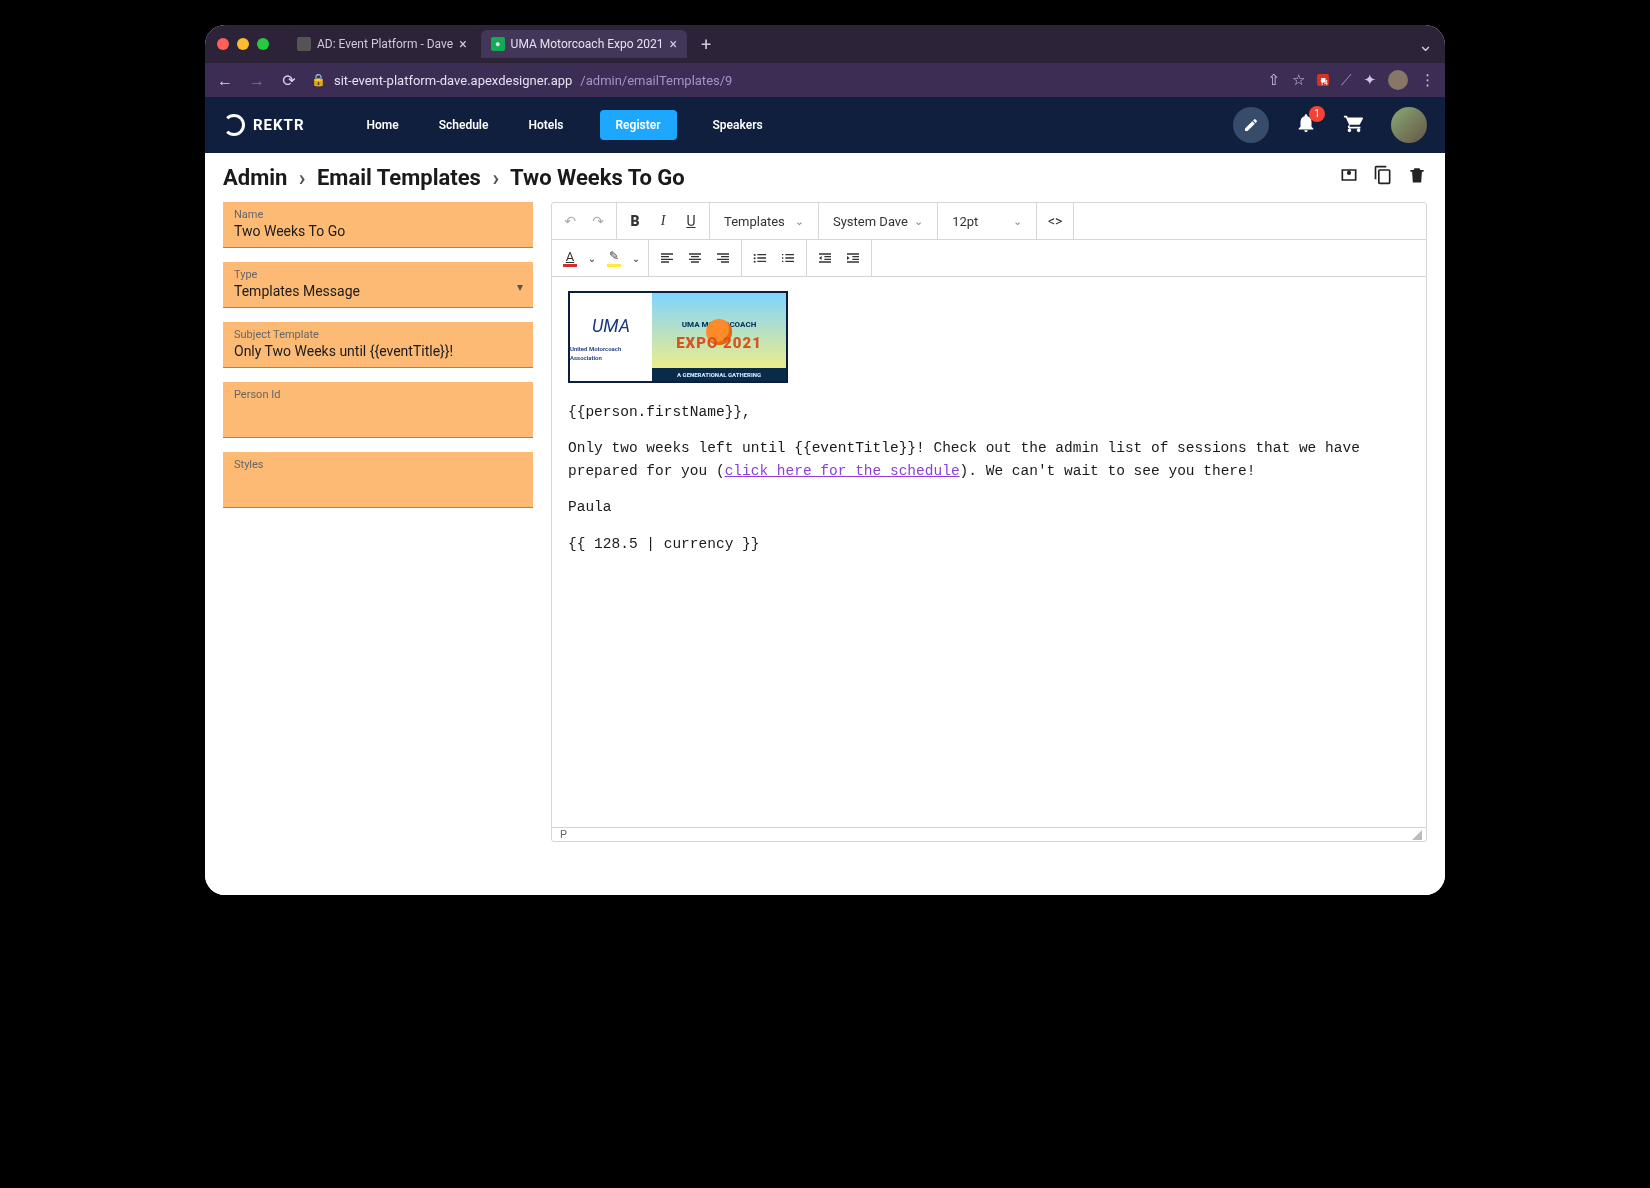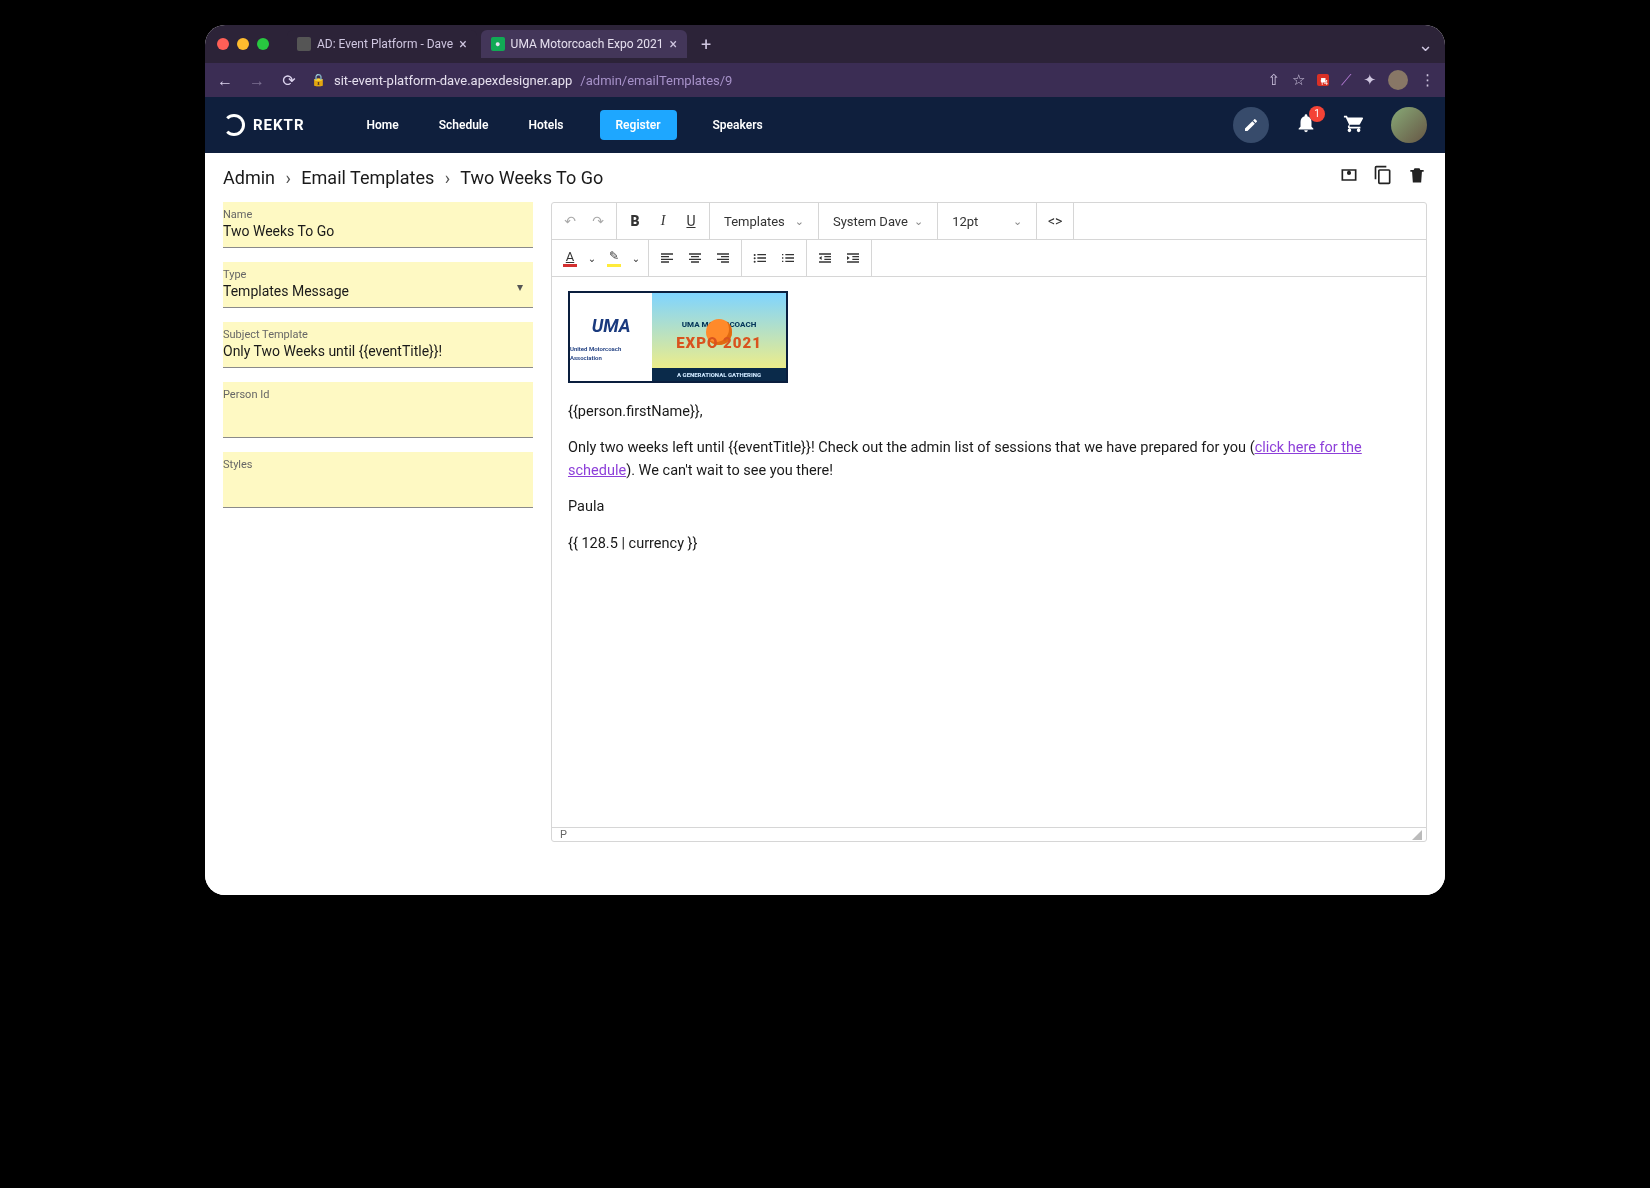--- a/index.html
+++ b/index.html
@@ -35,51 +35,51 @@
   .hdr-right{margin-left:auto; display:flex; align-items:center; gap:26px;}
   .icon-circle{width:36px;height:36px;border-radius:50%;background:#374b6b;display:flex;align-items:center;justify-content:center;color:#fff;}
   .bell{position:relative;color:#fff;font-size:20px;}
   .badge{position:absolute;top:-6px;right:-8px;background:#f44336;color:#fff;font-size:10px;width:16px;height:16px;border-radius:50%;display:flex;align-items:center;justify-content:center;}
   .cart{color:#fff;font-size:20px;}
   .avatar{width:36px;height:36px;border-radius:50%;background:linear-gradient(135deg,#8a7,#654);}
   
   .page{flex:1; display:flex; flex-direction:column; background:#fff; overflow:hidden;}
   .scroll-wrap{flex:1; overflow-y:auto;}
   .breadcrumb-row{display:flex; align-items:center; padding:12px 18px;}
-  .breadcrumb{font-size:18px; font-weight:400; color:#1a1a1a;}
+  .breadcrumb{font-size:22px; font-weight:700; color:#1a1a1a;}
   .breadcrumb .sep{ padding:0 6px; color:#555;}
   .bc-actions{margin-left:auto; display:flex; gap:14px; font-size:20px; color:#222;}
   .content{display:flex; gap:18px; padding:0 18px 18px;}
   .sidebar{width:310px; display:flex; flex-direction:column; gap:14px;}
-  .field{ background:#fef9c3; padding:6px 0 8px; border-bottom:1px solid #8a8a8a;}
+  .field{ background:#fdba74; padding:6px 11px 8px; border-bottom:1px solid #8a8a8a;}
   .field label{ font-size:11px; color:#666; display:block; margin-bottom:2px;}
   .field .value{ font-size:14px; color:#1a1a1a;}
   .field.select{position:relative;}
   .field.select .caret{position:absolute;right:10px;top:18px;color:#555;font-size:12px;}
   .field.empty .value{ min-height:26px;}
   
   .editor{ flex:1; border:1px solid #d6d6d6; border-radius:3px; display:flex; flex-direction:column; min-height:640px;}
   .toolbar{ border-bottom:1px solid #d6d6d6;}
   .toolbar.row{ display:flex; }
   .tgroup{ display:flex; align-items:center; border-right:1px solid #d6d6d6; padding:4px 4px;}
   .tbtn{ width:28px; height:28px; display:flex; align-items:center; justify-content:center; font-size:14px; color:#333; border-radius:3px;}
   .tbtn.disabled{color:#aaa;}
   .tbtn.bold{font-weight:900;}
   .tbtn.italic{font-style:italic;font-family:serif;}
   .tbtn.underline{text-decoration:underline;}
   .tdropdown{ display:flex; align-items:center; gap:6px; padding:0 10px; font-size:13px; color:#333; min-width:100px; justify-content:space-between;}
   .tdropdown .caret{color:#888;font-size:11px;}
   .tcolor{display:flex;align-items:center;}
   .color-swatch{width:14px;height:3px;display:block;}
   .editor-body{ flex:1; padding:14px 16px; font-size:14.5px; color:#1a1a1a; line-height:1.55;}
-  .editor-body p{ margin:0 0 14px;}
+  .editor-body p{ margin:0 0 14px;font-family:Liberation Mono, monospace;}
   .editor-body a{color:#8d3fd9;text-decoration:underline;}
   .banner{width:220px;height:92px;background:#142f55;border:2px solid #0a1e3e;display:flex;margin-bottom:18px;}
   .banner-left{width:38%;background:#fff;display:flex;flex-direction:column;align-items:center;justify-content:center;font-size:8px;color:#1a3a7e;font-weight:800;}
-  .banner-left .uma{font-size:18px; font-style:italic; font-weight:700;}
+  .banner-left .uma{font-size:18px; font-style:italic; font-weight:400;}
   .banner-left .uma-sub{font-size:6px;font-weight:600;margin-top:4px;}
   .banner-right{flex:1;background:linear-gradient(#7fd4ff,#fff176);display:flex;flex-direction:column;align-items:center;justify-content:center;position:relative;font-size:7px;font-weight:800;color:#0a3a5a;}
   .banner-right .t1{font-size:8px;color:#05375a;}
   .banner-right .t2{font-size:15px;color:#d9531e;font-weight:900;letter-spacing:1px;position:relative;z-index:2;}
   .banner-right .orange{width:26px;height:26px;background:#ff8a2a;border-radius:50%;position:absolute;top:26px;box-shadow:inset -3px -3px 0 #e06a10;}
   .banner-right .sub{position:absolute;bottom:0;left:0;right:0;background:#0a2a4a;color:#cfe8ff;font-size:6px;text-align:center;padding:2px;}
   .editor-footer{display:flex;justify-content:space-between;align-items:center;border-top:1px solid #d6d6d6;padding:0 4px 0 8px;font-size:11px;color:#666;}
   .resize-handle{width:0;height:0;border-style:solid;border-width:0 0 10px 10px;border-color:transparent transparent #bbb transparent;}
   svg.icon{width:16px;height:16px;fill:currentColor;}
 </style>

